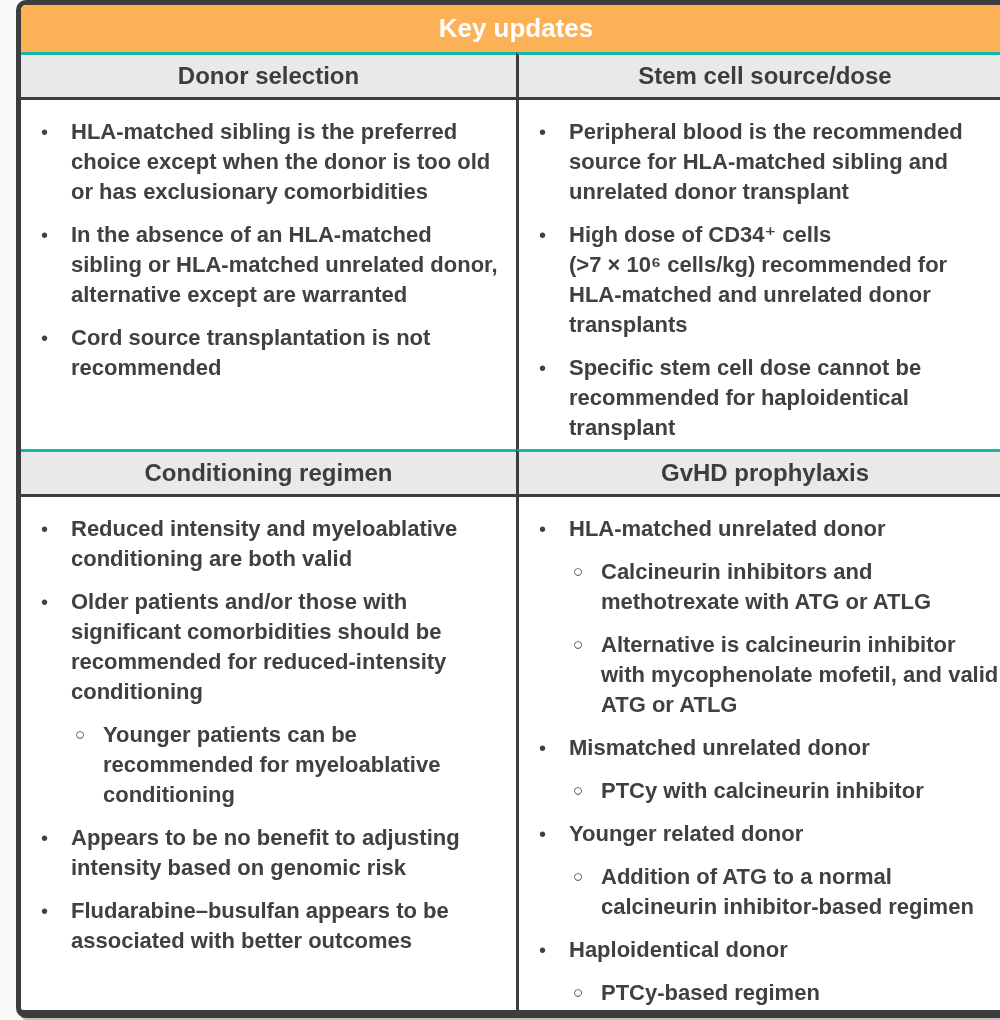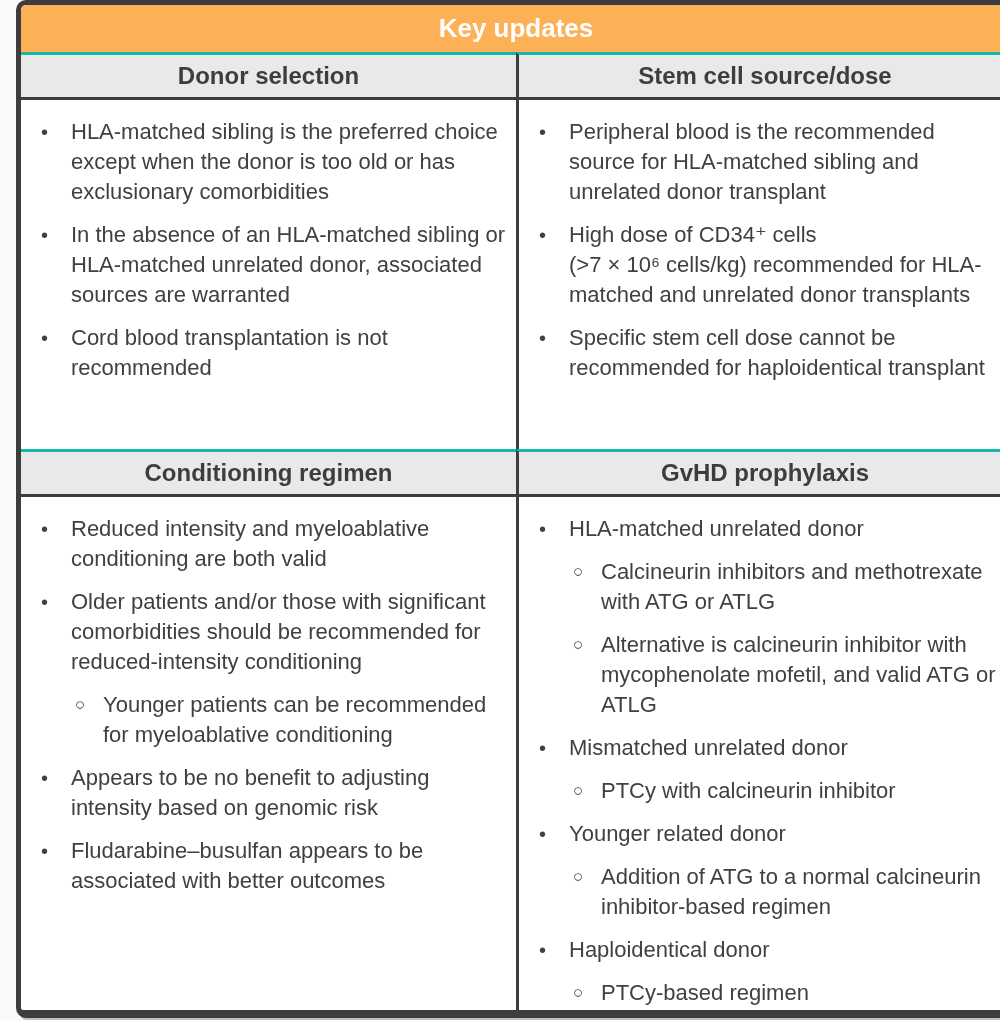--- a/index.html
+++ b/index.html
@@ -57,21 +57,21 @@
     margin-bottom: 13px;
   }
   .m1 {
     flex: none;
     width: 30px;
     font-size: 20px;
     text-align: left;
     color: #404040;
   }
   .li-body { flex: 1; }
-  .item-text { white-space: pre-line; }
+  .item-text { white-space: pre-line; font-weight: bold; }
   ul.sub {
     list-style: none;
     margin: 13px 0 0 4px;
   }
   ul.sub > li {
     display: flex;
     margin-bottom: 13px;
   }
   ul.sub > li:last-child { margin-bottom: 0; }
   .m2 {
@@ -96,27 +96,27 @@
     <ul class="bullets">
       <li>
         <span class="m1">•</span>
         <div class="li-body">
             <div class="item-text">HLA-matched sibling is the preferred choice except when the donor is too old or has exclusionary comorbidities</div>
           </div>
       </li>
       <li>
         <span class="m1">•</span>
         <div class="li-body">
-            <div class="item-text">In the absence of an HLA-matched sibling or HLA-matched unrelated donor, associated sources are warranted</div>
-          </div>
-      </li>
-      <li>
-        <span class="m1">•</span>
-        <div class="li-body">
-            <div class="item-text">Cord blood transplantation is not recommended</div>
+            <div class="item-text">In the absence of an HLA-matched sibling or HLA-matched unrelated donor, alternative except are warranted</div>
+          </div>
+      </li>
+      <li>
+        <span class="m1">•</span>
+        <div class="li-body">
+            <div class="item-text">Cord source transplantation is not recommended</div>
           </div>
       </li>
     </ul>
   </div>
 
   <div class="cell col-right">
     <ul class="bullets">
       <li>
         <span class="m1">•</span>
         <div class="li-body">

